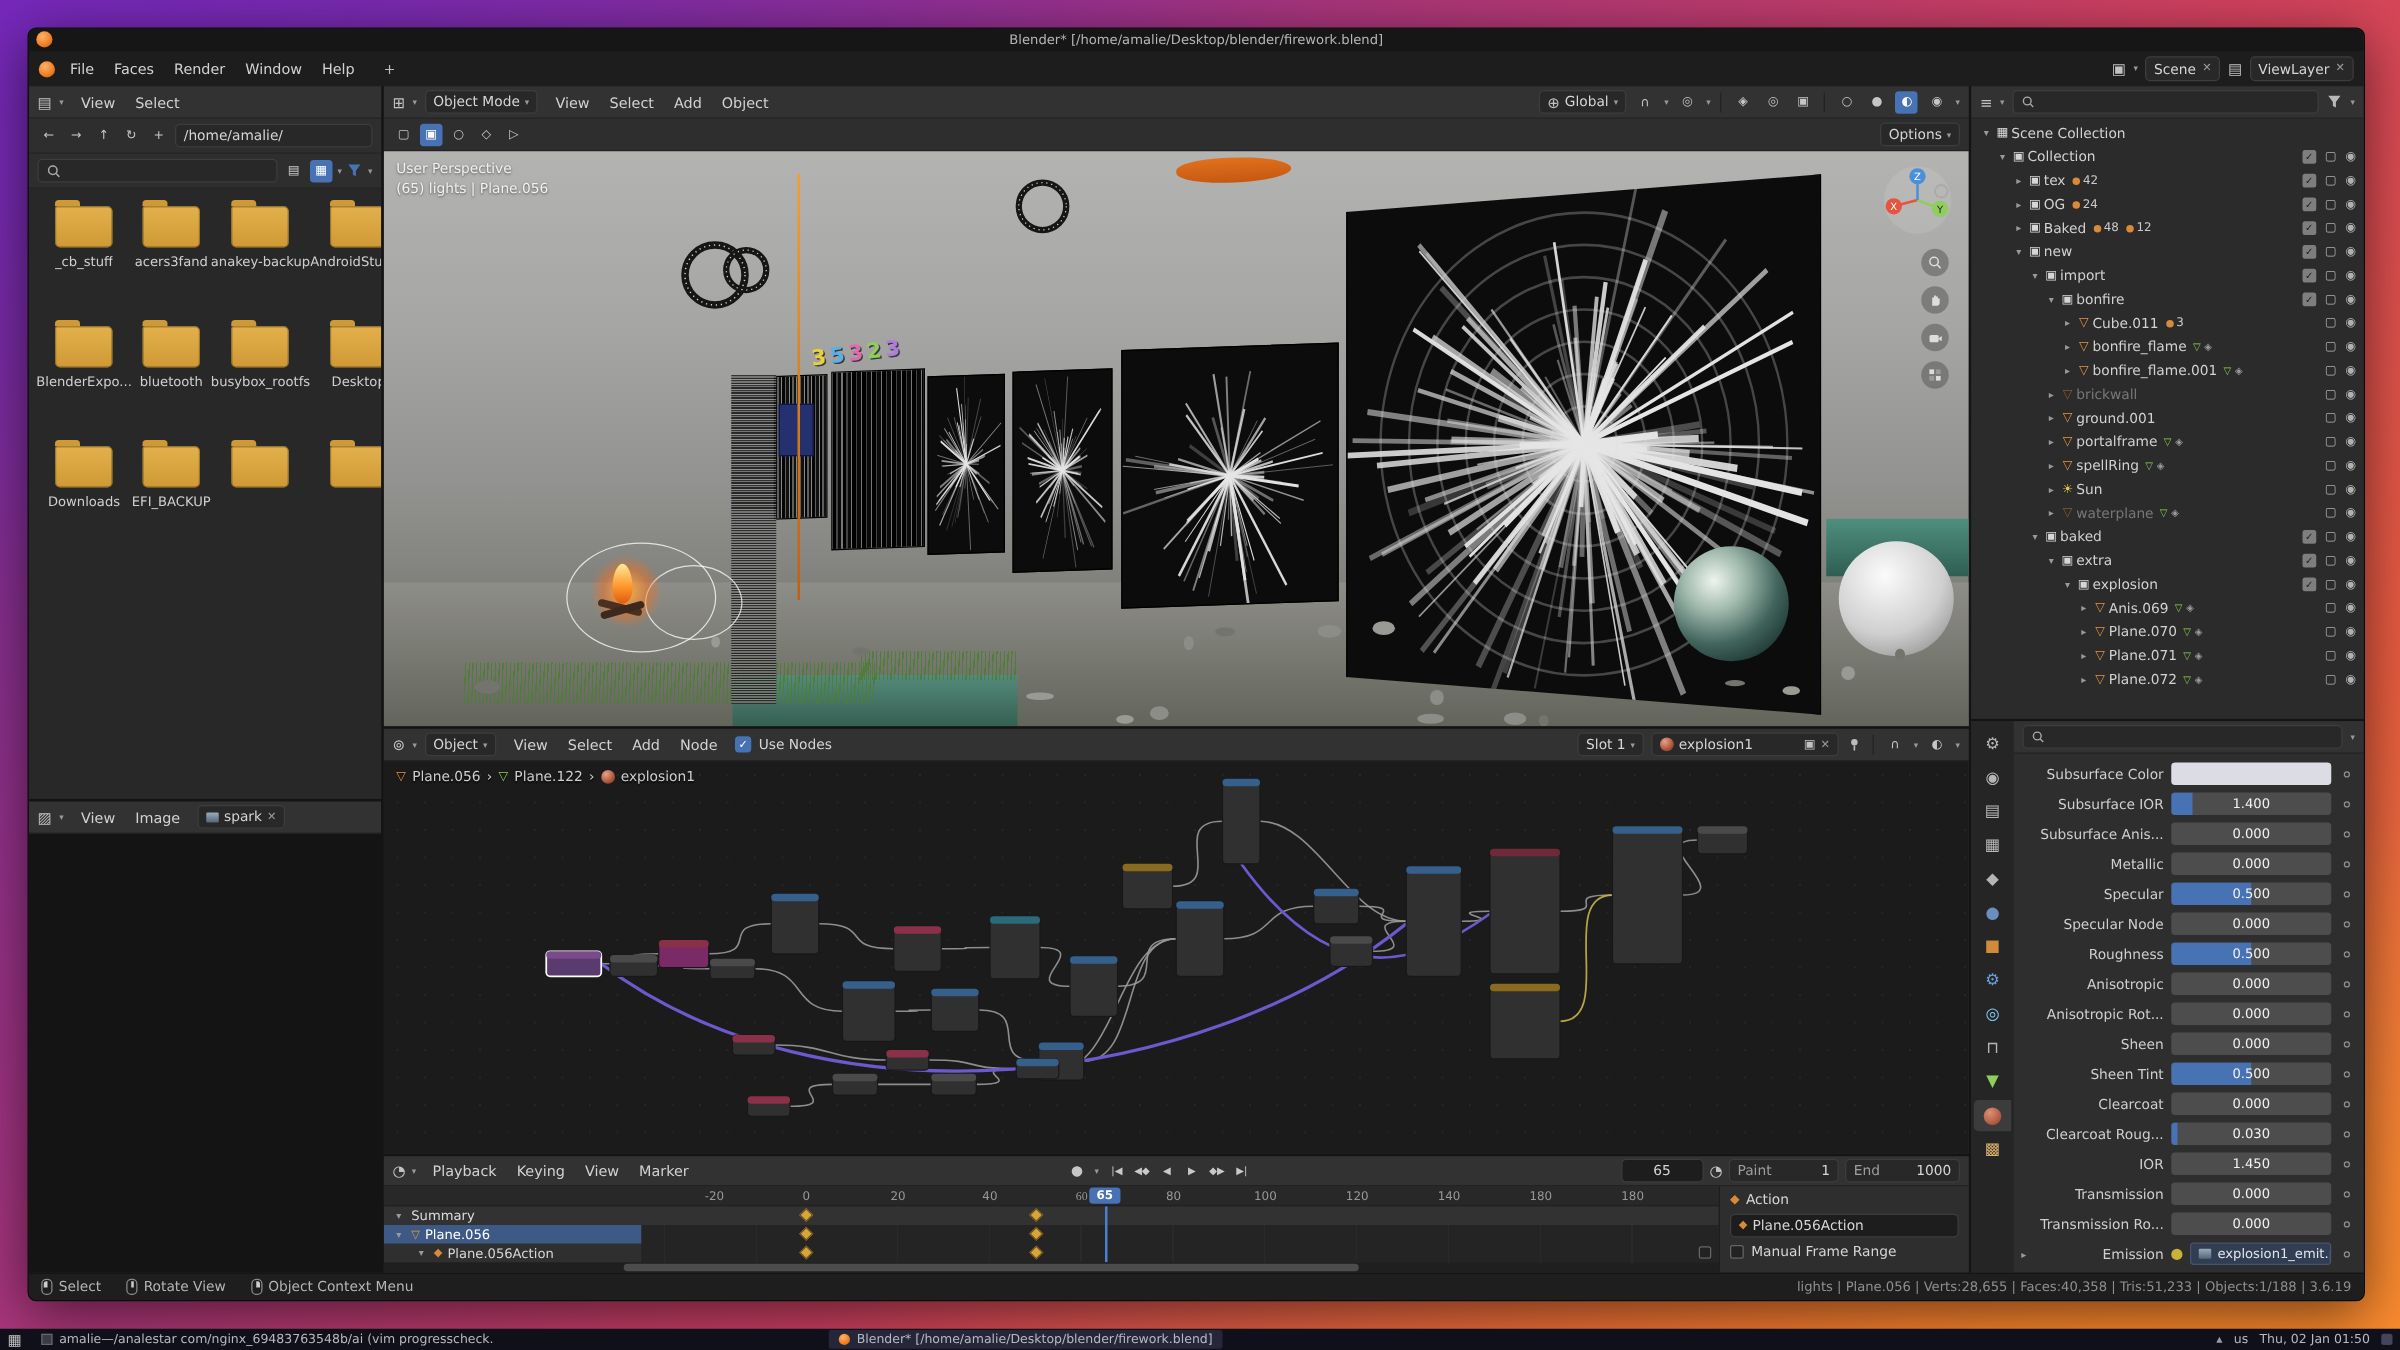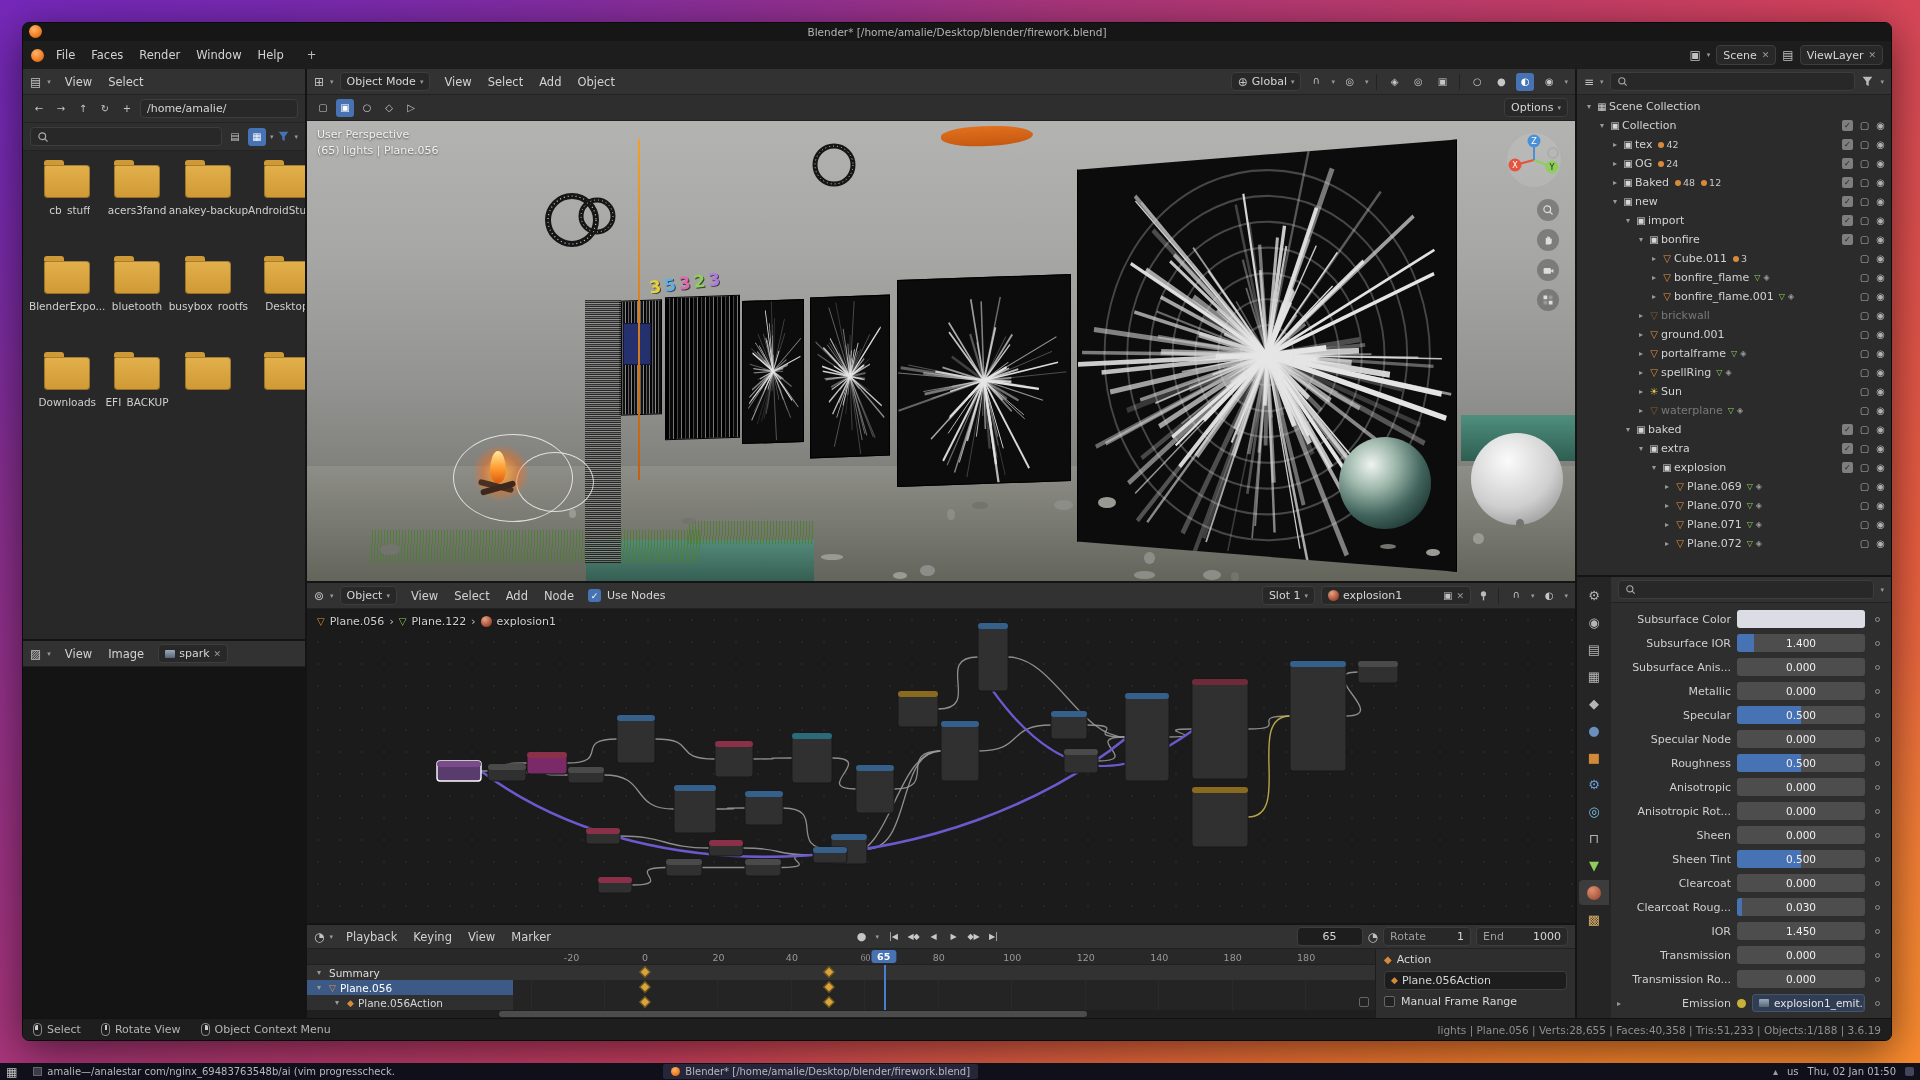--- a/index.html
+++ b/index.html
@@ -1196,21 +1196,21 @@
                 <span class="tbtn">▶</span>
                 <span class="tbtn">◆▶</span>
                 <span class="tbtn">▶|</span>
               </div>
             <div style="flex:1"></div>
             <div class="fld" style="width:66px;background:#1d1d1d;justify-content:center">
               <span>65</span>
             </div>
             <span class="icon">◔</span>
             <div class="fld" style="width:88px">
-              <span style="color:#9f9f9f">Rotate</span>
+              <span style="color:#9f9f9f">Paint</span>
               <span style="margin-left:auto">1</span>
             </div>
             <div class="fld" style="width:92px">
               <span style="color:#9f9f9f">End</span>
               <span style="margin-left:auto">1000</span>
             </div>
           </div>
           <div id="tl-body">
             <div id="tl-track-wrap">
               <div id="tl-ruler">
@@ -1519,21 +1519,21 @@
                 <span class="lbl">explosion</span>
                 <div class="togs">
                   <span class="cb">✓</span>
                   <span class="tg">▢</span>
                   <span class="tg">◉</span>
                 </div>
               </div>
               <div class="olrow" style="padding-left: 84px;">
                 <span class="disc">▸</span>
                 <span class="tico" style="color: rgb(232, 148, 60);">▽</span>
-                <span class="lbl">Plane.069</span>
+                <span class="lbl">Anis.069</span>
                 <span class="meta">
                   <span style="color: rgb(143, 206, 90);">▽</span>
                   <span style="color: rgb(154, 154, 154);">◈</span>
                 </span>
                 <div class="togs">
                   <span class="tg">▢</span>
                   <span class="tg">◉</span>
                 </div>
               </div>
               <div class="olrow" style="padding-left: 84px;">

